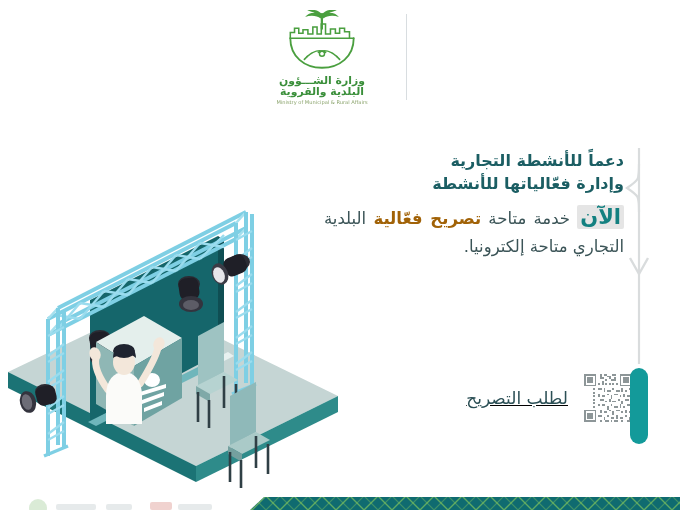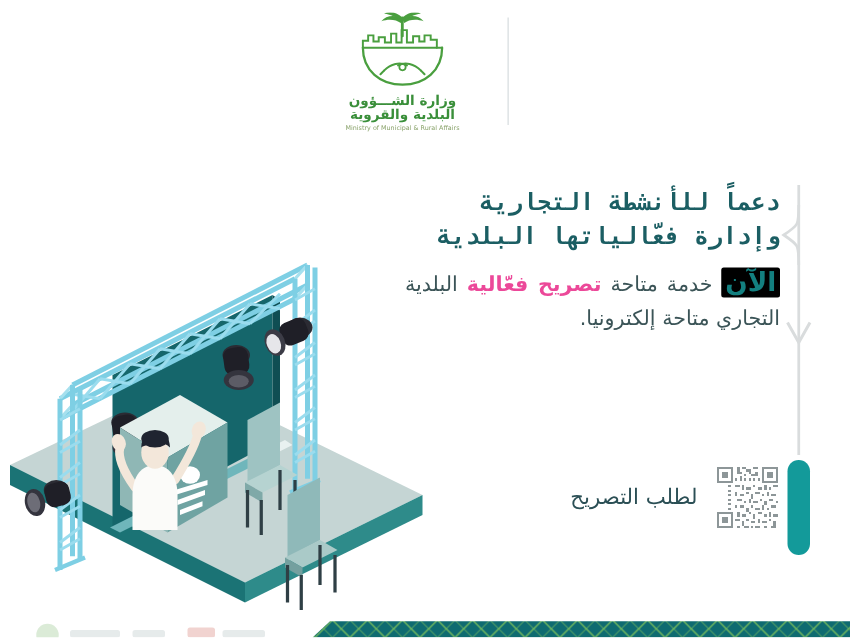--- a/index.html
+++ b/index.html
@@ -66,61 +66,61 @@
   .text-panel {
     position: absolute;
     right: 56px;
     top: 150px;
     width: 300px;
     text-align: right;
     direction: rtl;
   }
   .headline {
     color: #1b5e63;
-    font-size: 19px;
+    font-size: 16px;
     font-weight: bold;
     line-height: 1.42;
     letter-spacing: -0.2px;
-    font-family: Liberation Mono, monospace;
   }
   .headline .hl-line { display: block; white-space: nowrap; }
 
   .subhead {
     margin-top: 6px;
     color: #3b5457;
     font-size: 16.5px;
     line-height: 1.55;
     text-align: justify;
     text-align-last: right;
   }
   .now-badge {
-    background: #000000;
+    background: #e5e5e5;
     color: #138080;
     font-weight: bold;
     font-size: 21px;
     padding: 0 3px;
     border-radius: 2px;
     margin-top: 28px;
   }
   .accent-bold {
-    color: #ec4899;
+    color: #a16207;
     font-weight: bold;
   }
 
   
   .cta-row {
     position: absolute;
-    right: 56px;
+    right: 46px;
     top: 372px;
     width: 252px;
     display: flex;
     flex-direction: row;
     align-items: center;
     justify-content: flex-start;
     gap: 14px;
+    text-decoration: underline;
   }
   .cta-label {
     color: #2b4f55;
     font-size: 17px;
     white-space: nowrap;
   }
   .qr-box {
     width: 52px;
     height: 52px;
     flex: 0 0 52px;
@@ -362,21 +362,21 @@
 
       <ellipse cx="124" cy="258" rx="11" ry="13" fill="#f3e7da"></ellipse>
       <path d="M113 254 C113 245 120 241 125 241 C131 241 136 246 136 254 C132 250 126 249 121 251 C117 252 114 253 113 254 Z" fill="#1f2430"></path>
       <ellipse cx="124" cy="247" rx="11" ry="7" fill="#1f2430"></ellipse>
     </g>
   </svg>
 
   <div class="text-panel">
     <div class="headline">
       <span class="hl-line">دعماً للأنشطة التجارية</span>
-      <span class="hl-line">وإدارة فعّالياتها البلدية</span>
+      <span class="hl-line">وإدارة فعّالياتها للأنشطة</span>
     </div>
     <div class="subhead">
       <span class="now-badge">الآن</span><span> خدمة متاحة </span><span class="accent-bold">تصريح فعّالية</span><span> البلدية التجاري متاحة إلكترونيا.</span>
     </div>
   </div>
 
   <div class="cta-row">
     <svg class="qr-box" viewBox="0 0 29 29" shape-rendering="crispEdges">
       <rect width="29" height="29" fill="#ffffff"></rect>
       <g fill="#8d9698">

